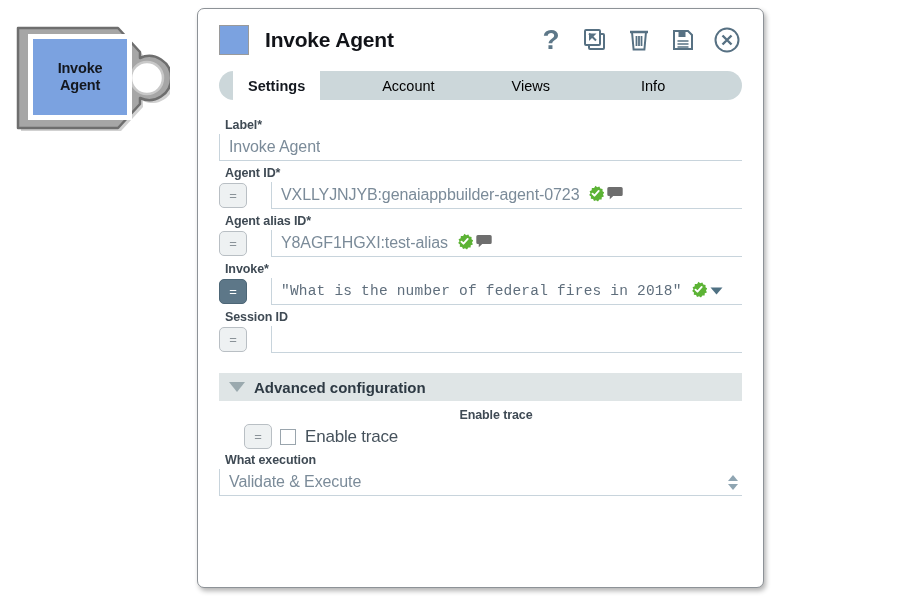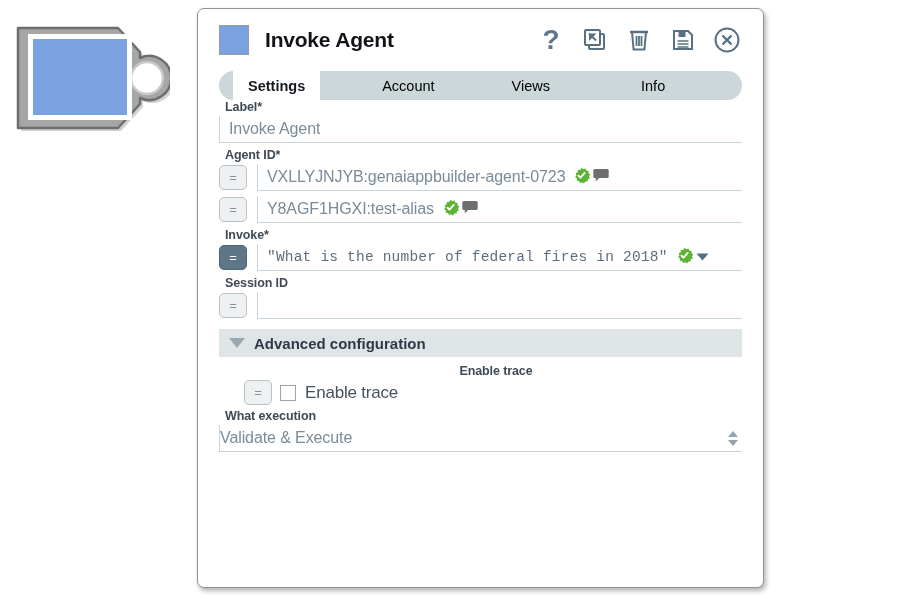--- a/index.html
+++ b/index.html
@@ -129,21 +129,21 @@
   }
   .tab.active {
     background: #ffffff;
     color: #14181f;
     font-weight: bold;
   }
   .tab:nth-child(3) { margin-right: 14px; }
 
   
   #form-body {
-    padding: 0 21px 0 21px;
+    padding: 18px 21px 0 21px;
   }
   .field { margin-bottom: 5px; }
   .field-label {
     font-size: 12.5px;
     font-weight: bold;
     color: #3f4a54;
     margin: 0 0 2px 6px;
     letter-spacing: -0.1px;
   }
   .field-row {
@@ -180,21 +180,21 @@
     border-bottom: 1.5px solid #c8d4dc;
     border-left: 1.5px solid #c8d4dc;
     height: 27px;
     padding-left: 9px;
     box-sizing: border-box;
     min-width: 0;
   }
   .input-wrap.plain {
     margin-left: 0;
   }
-  .input-wrap.indented { margin-left: 10px; }
+  .input-wrap.indented { margin-left: 24px; }
   .input-text {
     font-size: 16px;
     color: #7b8b99;
     white-space: nowrap;
     overflow: hidden;
     text-overflow: ellipsis;
     letter-spacing: -0.1px;
   }
   .input-text.mono {
     font-family: "Liberation Mono", monospace;
@@ -206,21 +206,21 @@
     display: flex;
     align-items: center;
     gap: 3px;
     margin-left: 8px;
     flex: 0 0 auto;
     padding-right: 2px;
   }
 
   
   #advanced-bar {
-    margin: 10px 21px 0 21px;
+    margin: 20px 21px 0 21px;
     background: #dfe5e6;
     height: 28px;
     display: flex;
     align-items: center;
     padding-left: 10px;
     box-sizing: border-box;
     cursor: pointer;
   }
   #advanced-caret {
     width: 0; height: 0;
@@ -253,20 +253,21 @@
     margin-left: 9px;
     letter-spacing: -0.2px;
   }
   .select-wrap {
     flex: 1 1 auto;
     display: flex;
     align-items: center;
     border-bottom: 1.5px solid #c8d4dc;
     border-left: 1.5px solid #c8d4dc;
     height: 27px;
+    padding-left: 9px;
     box-sizing: border-box;
   }
   .spinner {
     margin-left: auto;
     display: flex;
     flex-direction: column;
     align-items: center;
     gap: 3px;
     padding-right: 4px;
     cursor: pointer;
@@ -293,20 +294,24 @@
     <path d="M8,10 L108,10 L130,34 L130,40 A22,22 0 1 1 130,80 L130,86 L108,110 L8,110 Z" fill="#999999" opacity="0.45" transform="translate(3,3)"></path>
 
     <path d="M8,10 L108,10 L130,34 L130,40 A22,22 0 1 1 130,80 L130,86 L108,110 L8,110 Z" fill="#a6a6a6" stroke="#6e6e6e" stroke-width="2.5" stroke-linejoin="round"></path>
 
     <circle cx="137" cy="60" r="16" fill="#ffffff" stroke="#c8c8c8" stroke-width="2.5"></circle>
 
     <rect x="18" y="16" width="104" height="86" fill="#ffffff"></rect>
 
     <rect x="23" y="21" width="94" height="76" fill="#7ba2e0"></rect>
   </svg>
+  <div class="node-label">
+    <span>Invoke</span>
+    <span>Agent</span>
+  </div>
 </div>
 
 <div id="settings-dialog">
 
   <div id="dialog-header">
     <div id="title-swatch"></div>
     <div id="dialog-title">Invoke Agent</div>
 
     <div id="header-actions">
 
@@ -384,20 +389,21 @@
               <svg width="16" height="14" viewBox="0 0 18 16">
                 <path d="M2 1 H16 A1.8 1.8 0 0 1 17.8 2.8 V9.6 A1.8 1.8 0 0 1 16 11.4 H7 L3 15 V11.4 H2 A1.8 1.8 0 0 1 0.2 9.6 V2.8 A1.8 1.8 0 0 1 2 1 Z" fill="#6e6e6e"></path>
               </svg>
             </span>
           </div>
         </div>
       </div>
     </div>
 
     <div class="field">
+      <div class="field-label">Agent alias ID*</div>
       <div class="field-row">
         <div class="expr-btn">=</div>
         <div class="input-wrap indented">
           <span class="input-text">Y8AGF1HGXI:test-alias</span>
           <div class="status-icons">
             <span>
               <svg width="17" height="17" viewBox="0 0 20 20">
                 <path d="M10 0.6 L12.1 2.4 L14.8 1.6 L16 4.1 L18.8 4.5 L18.7 7.3 L20.9 9 L19.3 11.3 L20.4 13.9 L17.8 15 L17.6 17.8 L14.8 17.8 L13.1 20 L10.7 18.6 L8.2 19.6 L7 17.1 L4.2 16.7 L4.4 14 L2.2 12.2 L3.8 9.9 L2.7 7.4 L5.3 6.2 L5.5 3.4 L8.3 3.5 Z" transform="scale(0.95) translate(0.5,0.3)" fill="#5cb335"></path>
                 <path d="M6.4 10.2 L8.8 12.6 L13.8 7" stroke="#ffffff" stroke-width="2.2" fill="none" stroke-linecap="round" stroke-linejoin="round"></path>
               </svg>

